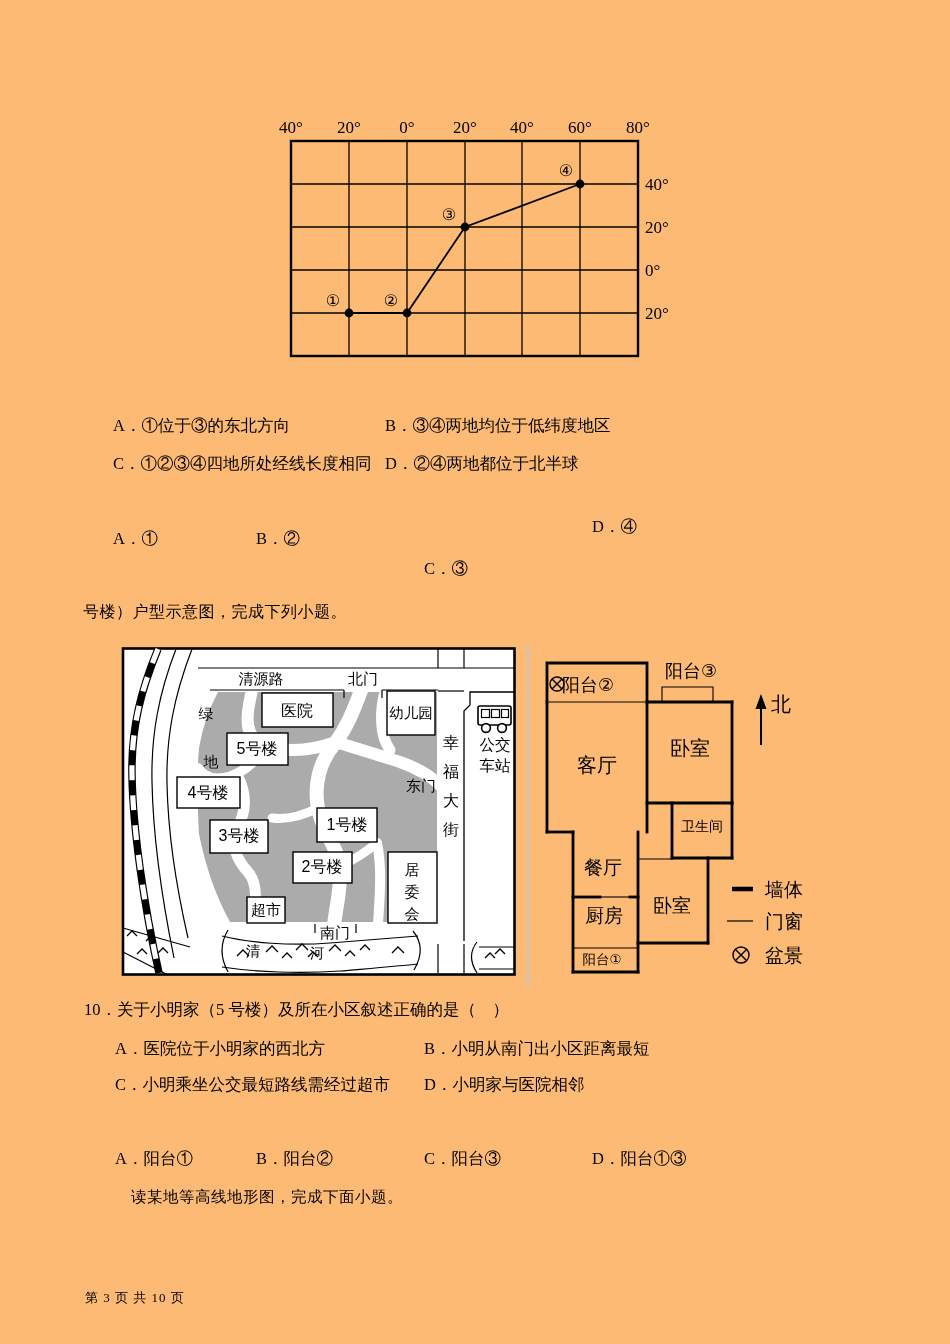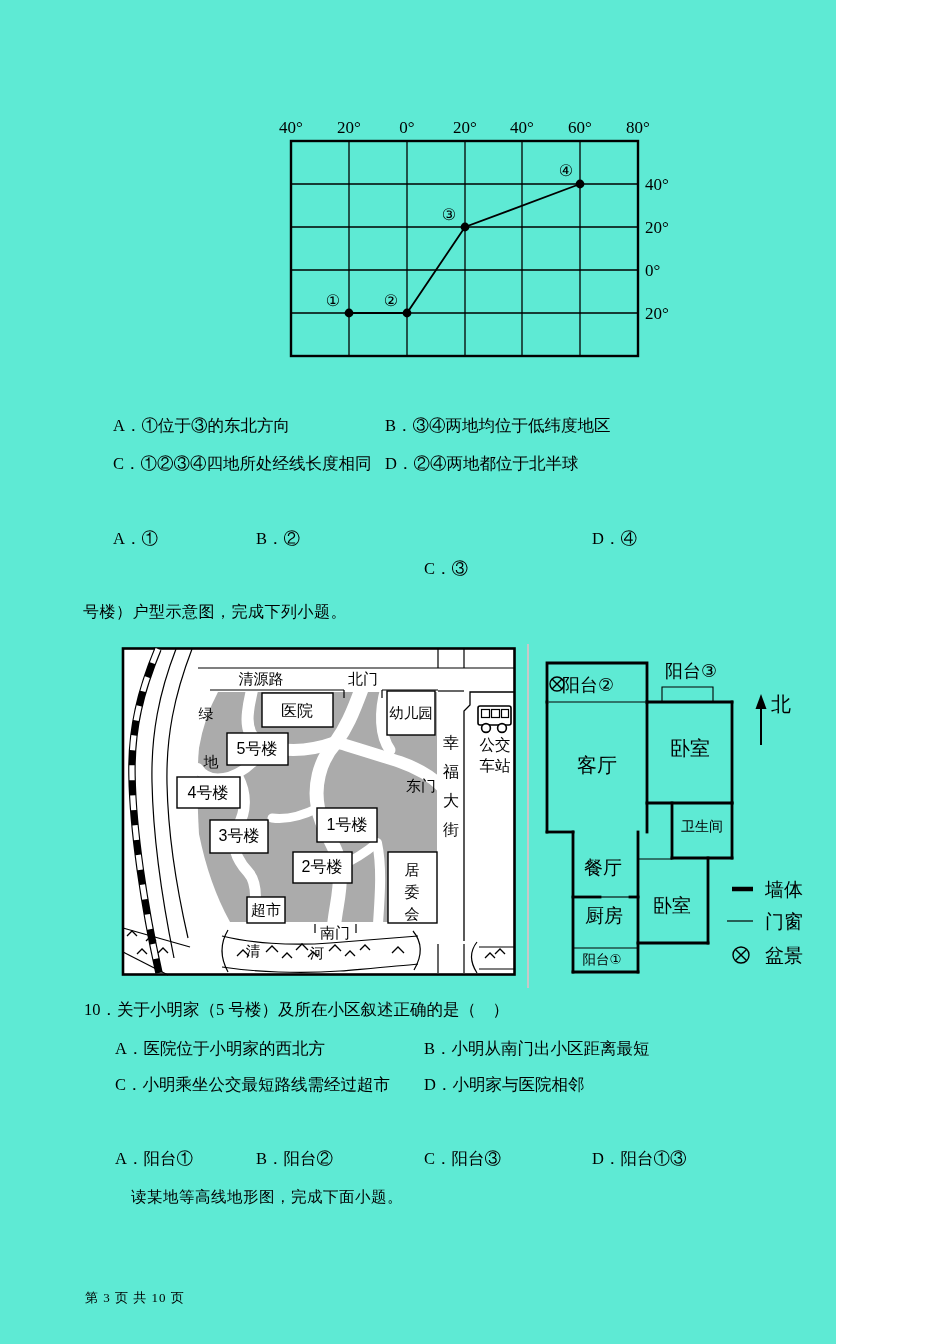--- a/index.html
+++ b/index.html
@@ -1,16 +1,16 @@
 <!DOCTYPE html>
 <html><head>
 <meta charset="utf-8">
 <style>
   html,body{margin:0;padding:0;background:#fff;}
-  #page{position:relative;width:836px;height:1344px;background:#5eead4;overflow:hidden;
+  #page{position:relative;width:950px;height:1344px;background:#fdba74;overflow:hidden;
         font-family:"Liberation Serif","DejaVu Serif",serif;color:#000;}
   .tline{position:absolute;white-space:pre;font-size:16.5px;line-height:19px;}
   .kai{font-size:16px;letter-spacing:0.5px;}
   .small{font-size:15.5px;font-family:Liberation Serif, serif;}
   .footer{font-size:13px;letter-spacing:1px;margin-top:8px;}
   svg{position:absolute;overflow:visible;}
   svg text{font-family:"Liberation Sans","DejaVu Sans",sans-serif;fill:#000;}
   svg text.serif{font-family:"Liberation Serif","DejaVu Serif",serif;}
   .divider{position:absolute;width:2px;background:#c8c8c8;}
 </style>
@@ -63,21 +63,21 @@
   </svg>
 
   <div class="tline" style="left:113px;top:416px">A．①位于③的东北方向</div>
   <div class="tline" style="left:385px;top:416px">B．③④两地均位于低纬度地区</div>
   <div class="tline" style="left:113px;top:454px">C．①②③④四地所处经线长度相同</div>
   <div class="tline" style="left:385px;top:454px">D．②④两地都位于北半球</div>
 
   <div class="tline" style="left:113px;top:529px">A．①</div>
   <div class="tline" style="left:256px;top:529px">B．②</div>
   <div class="tline" style="left:424px;top:559px">C．③</div>
-  <div class="tline" style="left:592px;top:529px">D．④</div>
+  <div class="tline" style="left:592px;top:517px">D．④</div>
 
   <div class="tline kai" style="left:83px;top:602px">号楼）户型示意图，完成下列小题。</div>
 
   <svg style="left:118px;top:643px" width="402" height="336" viewBox="118 643 402 336">
 
     <rect x="123" y="648.5" width="391.5" height="326" fill="#fff" stroke="#000" stroke-width="2.6"></rect>
 
     <path d="M 218,692 L 437,692 L 437,922 L 230,922 Q 209,884 199,834 Q 196,782 199,748 Q 204,718 218,692 Z" fill="#ababab"></path>
 
     <g stroke="#fff" fill="none" stroke-linecap="round">

